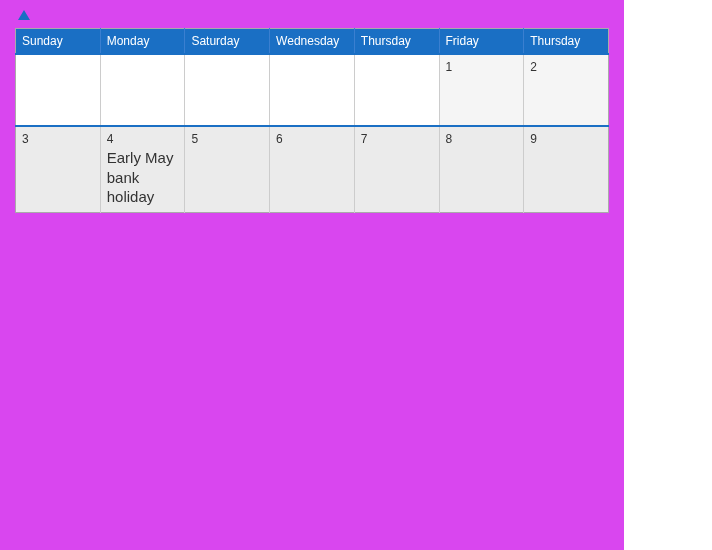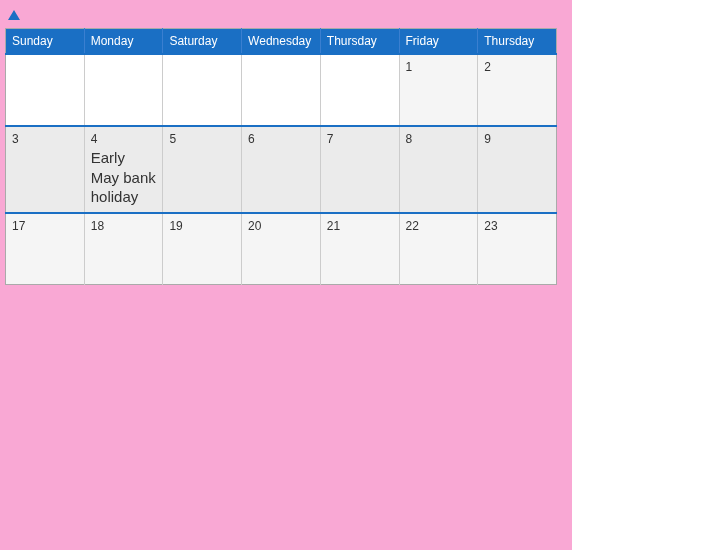--- a/index.html
+++ b/index.html
@@ -4,24 +4,24 @@
   <style>
     * { box-sizing: border-box; margin: 0; padding: 0; }
     body {
       font-family: Arial, sans-serif;
       background: #fff;
       width: 712px;
       height: 550px;
       overflow: hidden;
     }
     .page {
-      width: 572px;
+      width: 624px;
       height: 550px;
-      background: #f9a8d4;
-      padding: 10px 15px 10px 5px;
+      background: #d946ef;
+      padding: 10px 15px 10px 15px;
     }
     .header {
       display: flex;
       align-items: center;
       justify-content: space-between;
       margin-bottom: 8px;
     }
     .logo {
       display: flex;
       flex-direction: column;
@@ -181,38 +181,15 @@
           <td>
             <span class="day-num">7</span>
           </td>
           <td>
             <span class="day-num">8</span>
           </td>
           <td>
             <span class="day-num">9</span>
           </td>
         </tr>
-        <tr>
-          <td>
-            <span class="day-num">17</span>
-          </td>
-          <td>
-            <span class="day-num">18</span>
-          </td>
-          <td>
-            <span class="day-num">19</span>
-          </td>
-          <td>
-            <span class="day-num">20</span>
-          </td>
-          <td>
-            <span class="day-num">21</span>
-          </td>
-          <td>
-            <span class="day-num">22</span>
-          </td>
-          <td>
-            <span class="day-num">23</span>
-          </td>
-        </tr>
       </tbody>
   </table>
 </div>
 
 </body></html>

